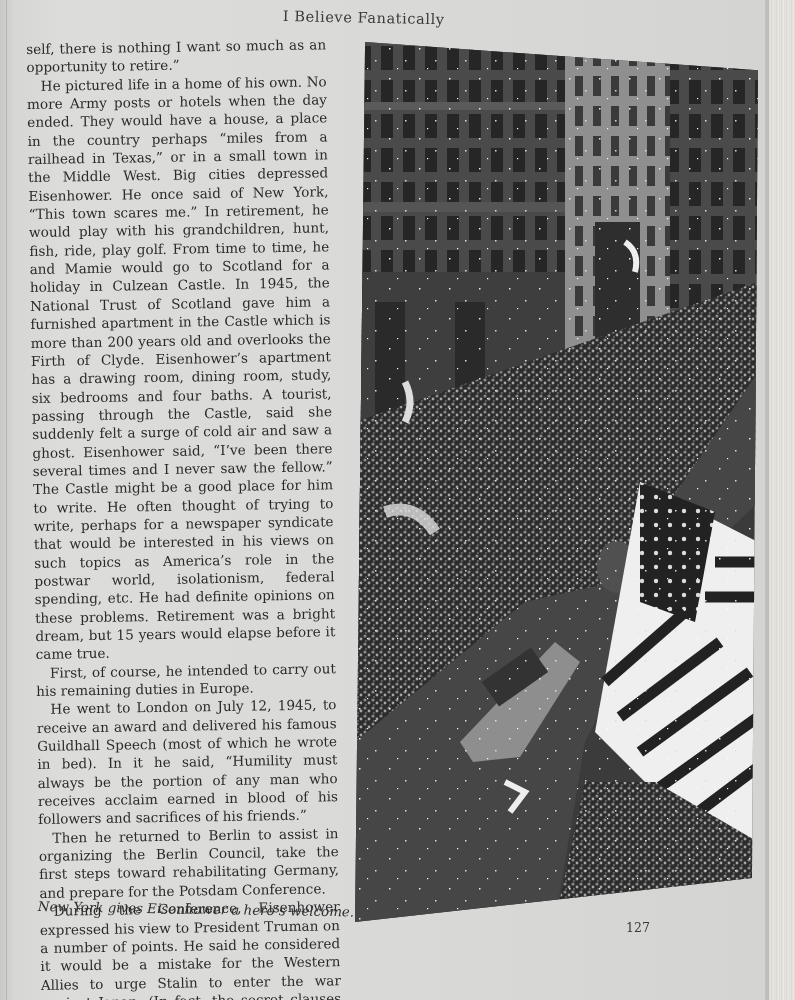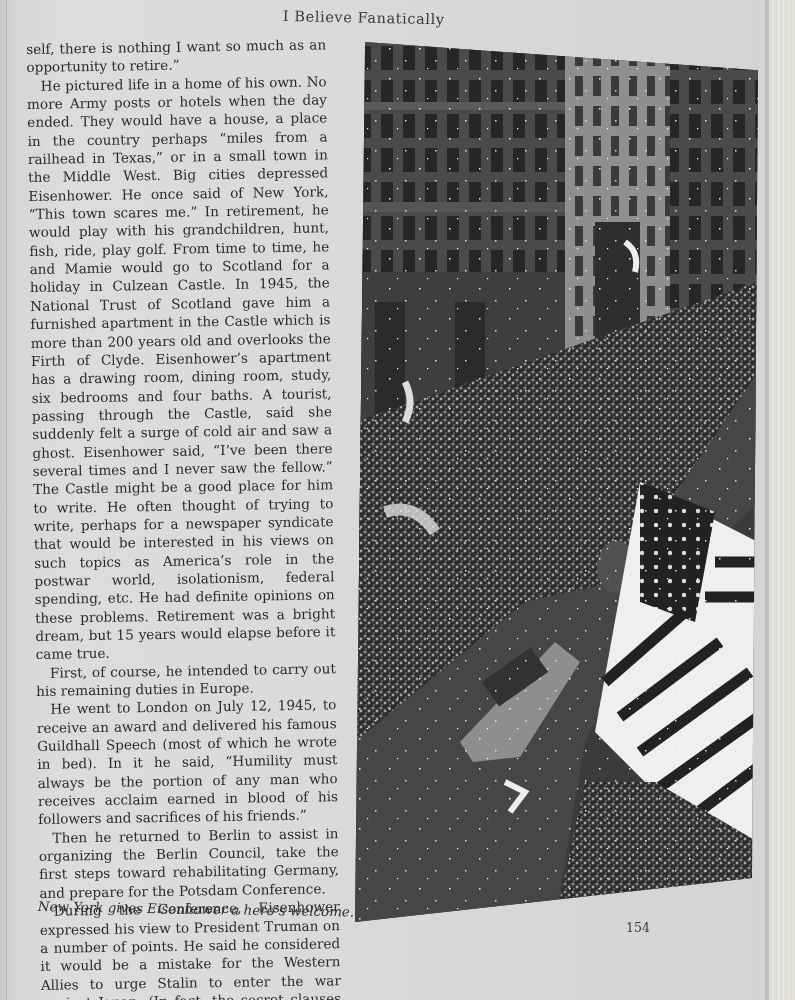--- a/index.html
+++ b/index.html
@@ -143,18 +143,18 @@
       <polygon points="200,880 230,740 300,740 403,800 403,880" fill="url(#crowd)"></polygon>
 
       <rect x="0" y="0" width="403" height="880" fill="url(#confetti)"></rect>
       <path d="M50 340 q10 20 0 40" stroke="#ddd" stroke-width="7" fill="none"></path>
       <path d="M30 470 q30 -10 50 20" stroke="#ddd" stroke-width="12" fill="none" opacity=".8"></path>
       <path d="M150 740 l20 10 l-15 20" stroke="#eee" stroke-width="6" fill="none"></path>
       <path d="M270 200 q15 10 10 30" stroke="#eee" stroke-width="6" fill="none"></path>
     </svg>
   </div>
 
-  <div class="page-number">154</div>
+  <div class="page-number">127</div>
 </div>
 
 <div class="page-edges">
   <div class="shade"></div>
 </div>
 
 </body></html>

